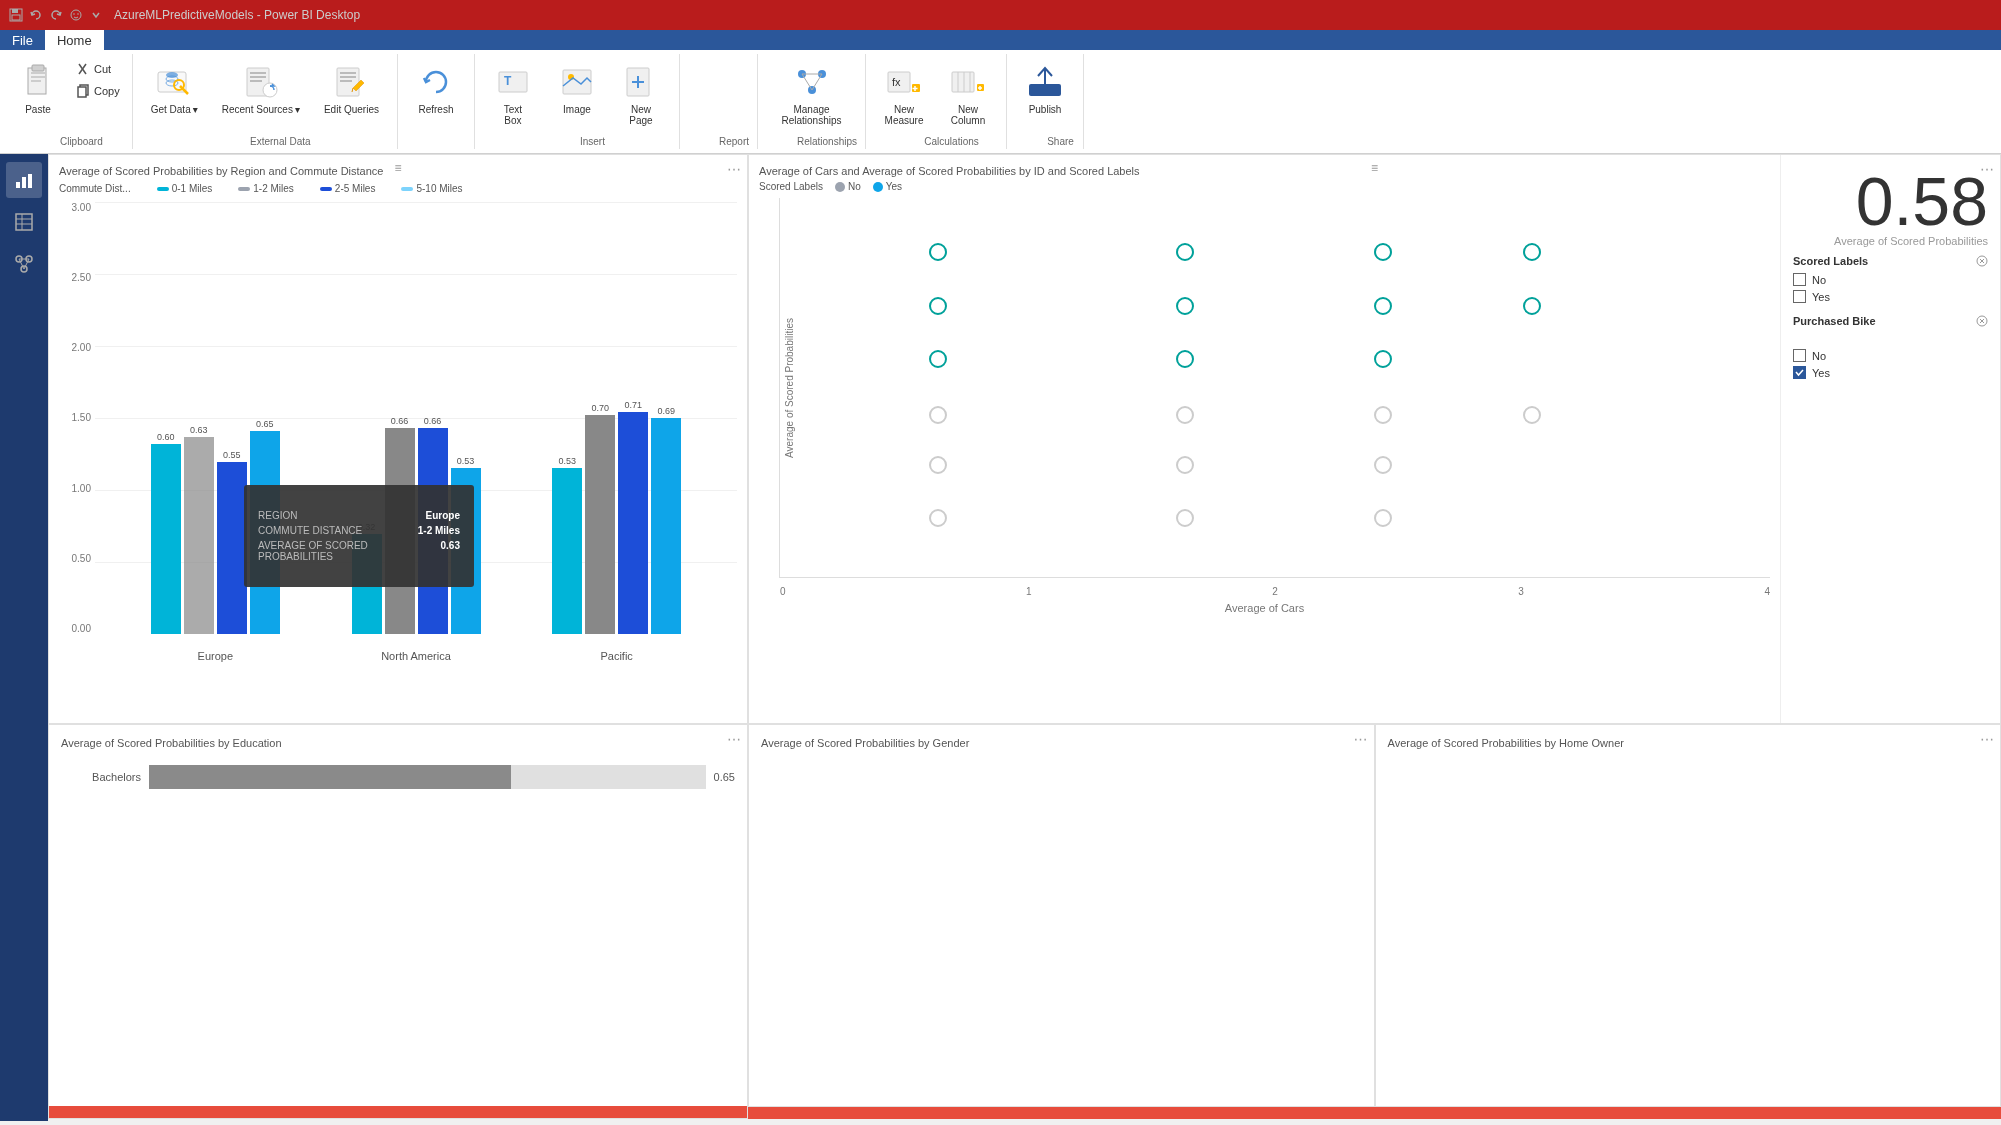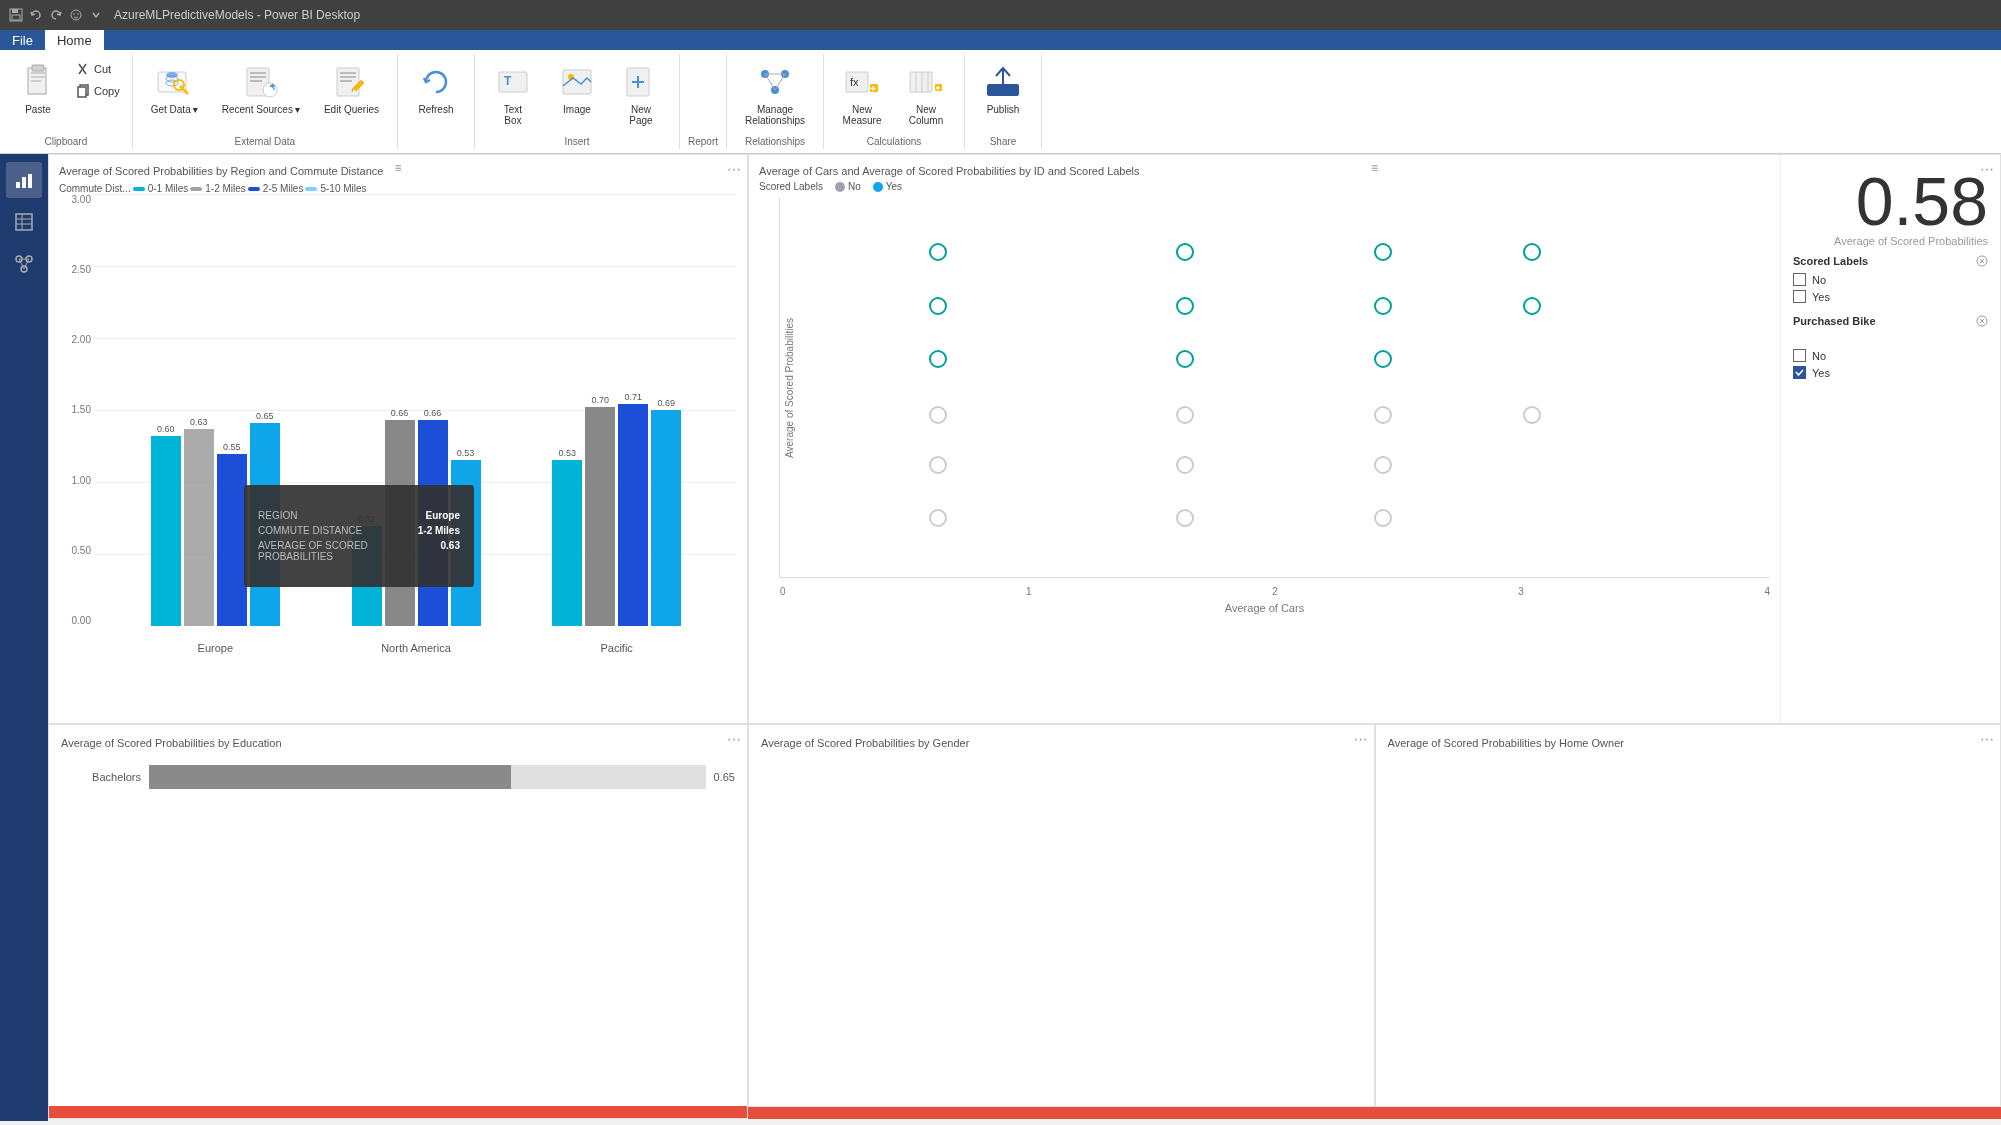--- a/index.html
+++ b/index.html
@@ -1,32 +1,32 @@
 <!DOCTYPE html>
 <html><head>
   <meta charset="utf-8">
   <style>
     * { margin: 0; padding: 0; box-sizing: border-box; }
     body { font-family: 'Segoe UI', Tahoma, Geneva, Verdana, sans-serif; font-size: 12px; background: #f0f0f0; overflow: hidden; width: 2001px; height: 1125px; }
 
     
-    .title-bar { background: #404040; color: #fff; height: 30px; display: flex; align-items: center; padding: 0 8px; font-size: 12px; }
+    .title-bar { background: #b91c1c; color: #fff; height: 30px; display: flex; align-items: center; padding: 0 8px; font-size: 12px; }
     .title-bar-icons { display: flex; gap: 4px; margin-right: 10px; }
     .title-bar-icon { width: 16px; height: 16px; display: flex; align-items: center; justify-content: center; cursor: pointer; }
 
     
     .menu-bar { background: #2b579a; display: flex; height: 20px; align-items: center; }
     .menu-item { color: #fff; padding: 4px 12px; font-size: 13px; cursor: pointer; height: 100%; display: flex; align-items: center; }
     .menu-item.active { background: #fff; color: #333; }
 
     
     .ribbon { background: #fff; border-bottom: 1px solid #d0d0d0; display: flex; align-items: stretch; padding: 4px 0; min-height: 90px; }
     .ribbon-group { display: flex; flex-direction: column; align-items: center; padding: 2px 8px; border-right: 1px solid #e0e0e0; }
     .ribbon-group-items { display: flex; align-items: flex-start; gap: 4px; flex: 1; }
-    .ribbon-group-label { font-size: 10px; color: #666; margin-top: 4px; text-align: center; }
+    .ribbon-group-label { font-size: 10px; color: #666; margin-top: 4px; text-align: center; margin-left: 31px; }
     .ribbon-btn-small { display: flex; align-items: center; gap: 4px; cursor: pointer; padding: 2px 4px; border-radius: 2px; }
     .ribbon-btn-small .label { font-size: 11px; color: #333; }
 
     
     svg { overflow: visible; }
 
     .ribbon-large-btn { display: flex; flex-direction: column; align-items: center; cursor: pointer; padding: 6px 10px; border-radius: 3px; }
     .ribbon-large-btn .big-icon { width: 40px; height: 40px; display: flex; align-items: center; justify-content: center; }
     .ribbon-large-btn .label { font-size: 10px; color: #333; text-align: center; margin-top: 2px; }
   </style>
@@ -319,21 +319,21 @@
   <div style="flex:1; background:#f0f0f0; overflow:hidden; position:relative;">
 
     <div style="display:flex; height:570px;">
 
       <div style="flex:0 0 700px; background:#fff; border:1px solid #e0e0e0; position:relative; padding:10px;">
         <div style="position:absolute;top:6px;right:6px;cursor:pointer;color:#999;font-size:14px;">⋯</div>
         <div style="position:absolute;top:6px;left:50%;transform:translateX(-50%);cursor:pointer;color:#999;font-size:12px;">≡</div>
 
         <div style="font-size:11px;color:#555;margin-bottom:6px;">Average of Scored Probabilities by Region and Commute Distance</div>
 
-        <div style="display:flex;gap:2px;align-items:center;flex-wrap:wrap;">
+        <div style="display:flex;gap:26px;margin-bottom:8px;align-items:center;flex-wrap:wrap;">
           <span style="font-size:10px;color:#555;">Commute Dist...</span>
           <div style="display:flex;align-items:center;gap:3px;">
             <div style="width:12px;height:4px;background:#00b4d8;border-radius:2px;"></div>
             <span style="font-size:10px;color:#555;">0-1 Miles</span>
           </div>
           <div style="display:flex;align-items:center;gap:3px;">
             <div style="width:12px;height:4px;background:#9ca3af;border-radius:2px;"></div>
             <span style="font-size:10px;color:#555;">1-2 Miles</span>
           </div>
           <div style="display:flex;align-items:center;gap:3px;">

